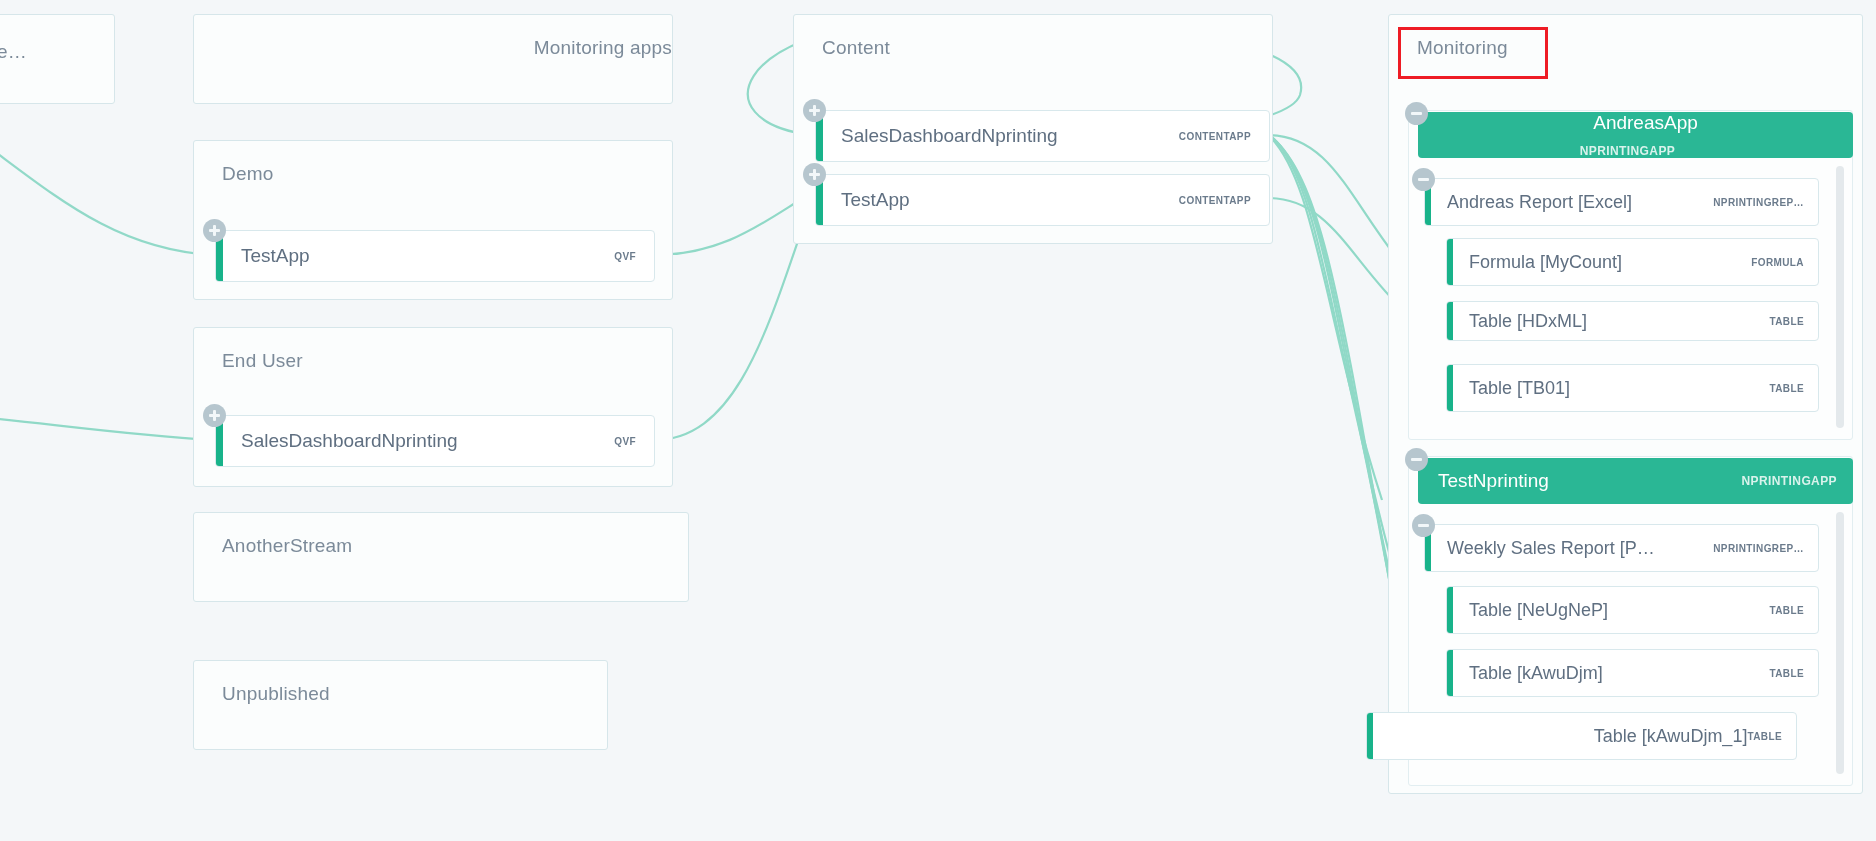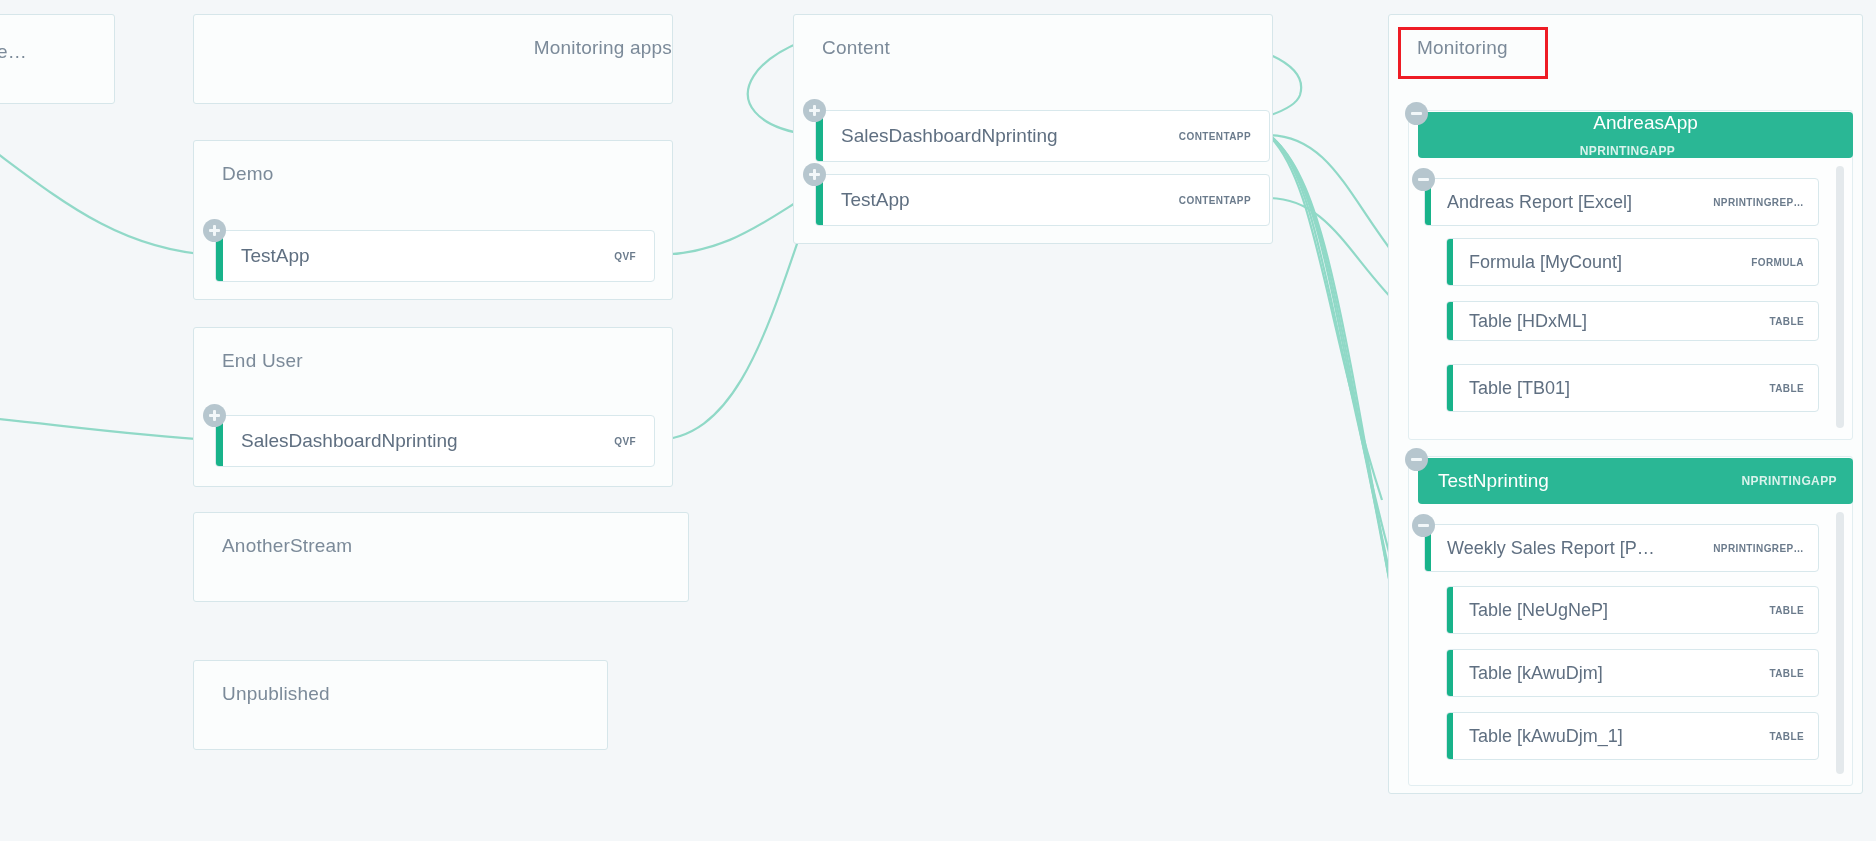--- a/index.html
+++ b/index.html
@@ -321,19 +321,19 @@
     <span class="label">Table [NeUgNeP]</span>
     <span class="badge">TABLE</span>
   </div>
 
   <div class="item sm" style="left:1446px; top:649px; width:373px; height:48px;">
     <span class="bar"></span>
     <span class="label">Table [kAwuDjm]</span>
     <span class="badge">TABLE</span>
   </div>
 
-  <div class="item sm" style="left:1446px; top:712px; width:373px; height:48px;">
+  <div class="item sm" style="left:1366px; top:712px; width:431px; height:48px;text-align:right;">
     <span class="bar"></span>
     <span class="label">Table [kAwuDjm_1]</span>
     <span class="badge">TABLE</span>
   </div>
 
 </div>
 
 </body></html>

